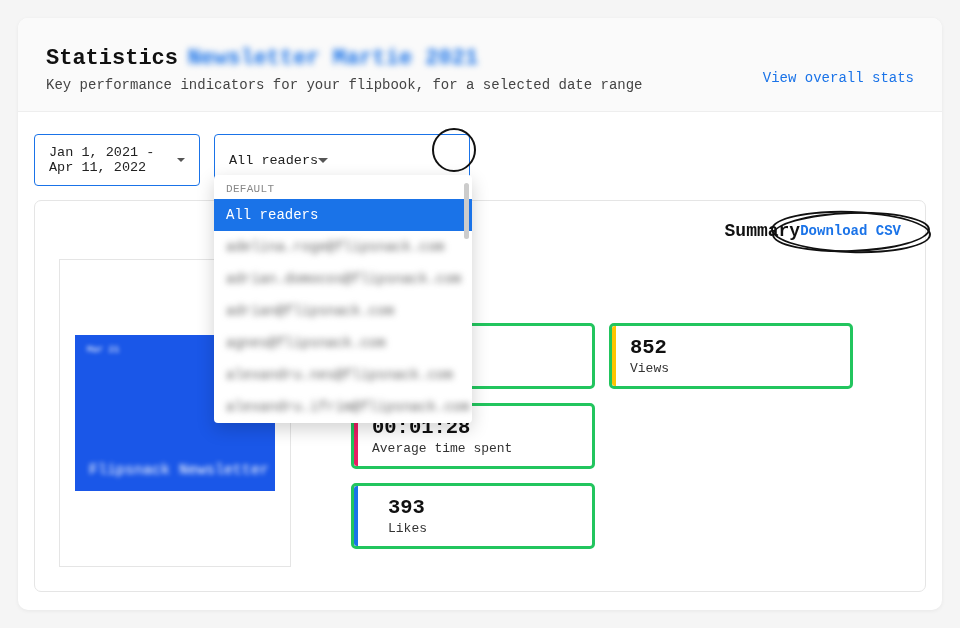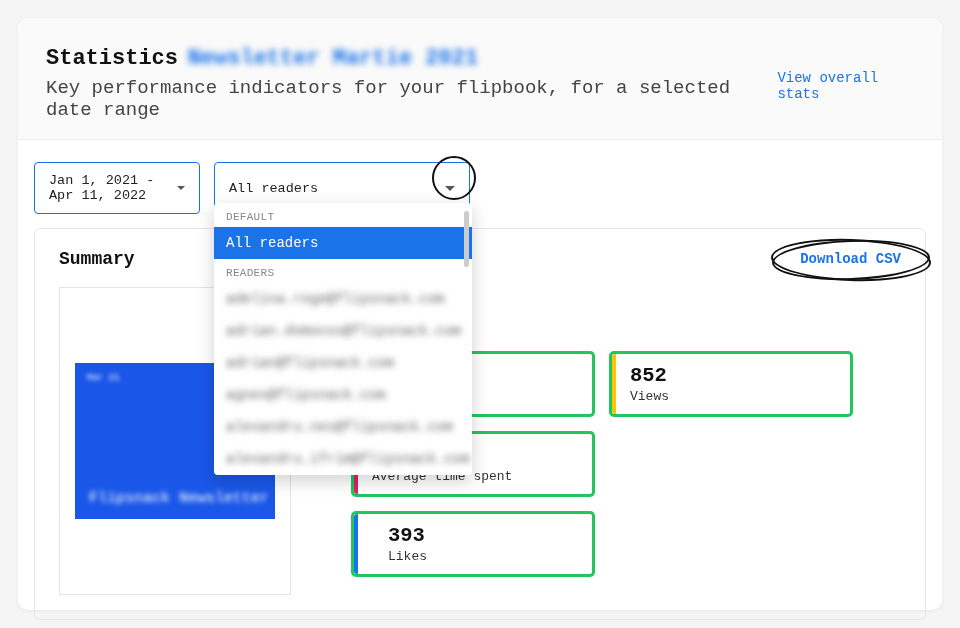--- a/index.html
+++ b/index.html
@@ -1,34 +1,34 @@
 <!DOCTYPE html>
 <html><head>
 <meta charset="utf-8">
 <style>
 * { box-sizing: border-box; margin: 0; padding: 0; }
 body { font-family: -apple-system, BlinkMacSystemFont, "Segoe UI", Roboto, Arial, sans-serif; background: #f5f5f5; width: 960px; height: 628px; overflow: hidden; }
 .card { background: #fff; border-radius: 10px; margin: 18px; width: 924px; height: 592px; box-shadow: 0 1px 4px rgba(0,0,0,0.06); overflow: visible; position: relative; font-family: Liberation Mono, monospace; }
 .header { background: #fafafa; padding: 28px 28px 18px 28px; border-bottom: 1px solid #eee; border-radius: 10px 10px 0 0; display: flex; justify-content: space-between; align-items: flex-start; }
 .header-left h1 { font-size: 22px; font-weight: 700; color: #111; display: inline; }
 .header-left .flipbook-title { font-size: 22px; font-weight: 700; color: #1a73e8; filter: blur(3px); }
-.header-left .subtitle { font-size: 19px; color: #444; margin-top: 6px; }
+.header-left .subtitle { font-size: 14px; color: #444; margin-top: 6px; }
 .view-overall { color: #1a73e8; font-size: 14px; cursor: pointer; margin-top: 24px; }
 .controls { display: flex; gap: 14px; padding: 22px 16px 0 16px; }
-.pill { border: 1px solid #1a73e8; border-radius: 4px; padding: 10px 14px; display: flex; align-items: center; justify-content: space-between; font-size: 13.5px; color: #222; background: #fff; cursor: pointer; }
+.pill { border: 1px solid #1a73e8; border-radius: 4px; padding: 10px 14px; display: flex; align-items: center; justify-content: flex-start; font-size: 13.5px; color: #222; background: #fff; cursor: pointer; }
 .date-pill { width: 166px; }
 .reader-pill { width: 256px; position: relative; }
 .chevron { width: 0; height: 0; border-left: 5px solid transparent; border-right: 5px solid transparent; border-top: 5px solid #555; }
 .mini-down { width: 0; height: 0; border-left: 4px solid transparent; border-right: 4px solid transparent; border-top: 4px solid #555; }
 .circle-annot { position: absolute; border: 2.5px solid #111; border-radius: 50%; pointer-events: none; z-index: 50; }
 .circle1 { width: 44px; height: 44px; top: -7px; right: -7px; }
 .ellipse-annot { position: absolute; width: 158px; height: 40px; border: 2.5px solid #111; border-radius: 50%; pointer-events: none; z-index: 50; transform: rotate(-2deg); }
 .ellipse-annot:after { content: ""; position: absolute; inset: -3px; border: 2px solid #111; border-radius: 50%; transform: rotate(4deg); }
 .summary-card { margin: 14px 16px 0 16px; border: 1px solid #e5e5e5; border-radius: 7px; padding: 20px 24px 24px 24px; position: relative; }
-.summary-head { display: flex; justify-content: space-between; align-items: center; }
+.summary-head { display: flex; justify-content: flex-end; align-items: center; }
 .summary-title { font-size: 18px; font-weight: 600; color: #111; }
 .download-csv { color: #1a73e8; font-size: 14px; font-weight: 600; cursor: pointer; position: relative; }
 .summary-body { display: flex; gap: 60px; margin-top: 18px; }
 .thumb { width: 232px; height: 308px; border: 1px solid #e5e5e5; display: flex; align-items: center; justify-content: center; }
 .thumb-inner { width: 200px; height: 156px; background: #1a57e8; position: relative; }
 .thumb-inner .tlabel { position: absolute; bottom: 12px; left: 14px; color: #fff; font-size: 15px; filter: blur(2.5px); }
 .thumb-inner .tcorner { position: absolute; top: 10px; left: 12px; color: #fff; font-size: 9px; filter: blur(2px); }
 .metrics { flex: 1; display: grid; grid-template-columns: repeat(2, 244px); grid-auto-rows: 66px; gap: 14px; align-content: start; margin-top: 64px; }
 .metric { border: 3px solid #22c55e; border-radius: 5px; display: flex; align-items: stretch; }
 .metric .bar { width: 4px; border-radius: 3px 0 0 3px; }
@@ -69,21 +69,20 @@
     </div>
     <div class="pill reader-pill">
       <span>All readers</span>
       <span class="chevron"></span>
       <div class="circle-annot circle1"></div>
 
       <div class="dropdown">
         <div class="dd-scroll"></div>
         <div class="dd-group">DEFAULT</div>
         <div class="dd-item selected">All readers</div>
-        <div class="dd-group">READERS</div>
         <div id="reader-list">
             <div class="dd-item blurred">adelina.roge@flipsnack.com</div>
             <div class="dd-item blurred">adrian.domocos@flipsnack.com</div>
             <div class="dd-item blurred">adrian@flipsnack.com</div>
             <div class="dd-item blurred">agnes@flipsnack.com</div>
             <div class="dd-item blurred">alexandru.nes@flipsnack.com</div>
             <div class="dd-item blurred">alexandru.ifrim@flipsnack.com</div>
           </div>
       </div>
     </div>

